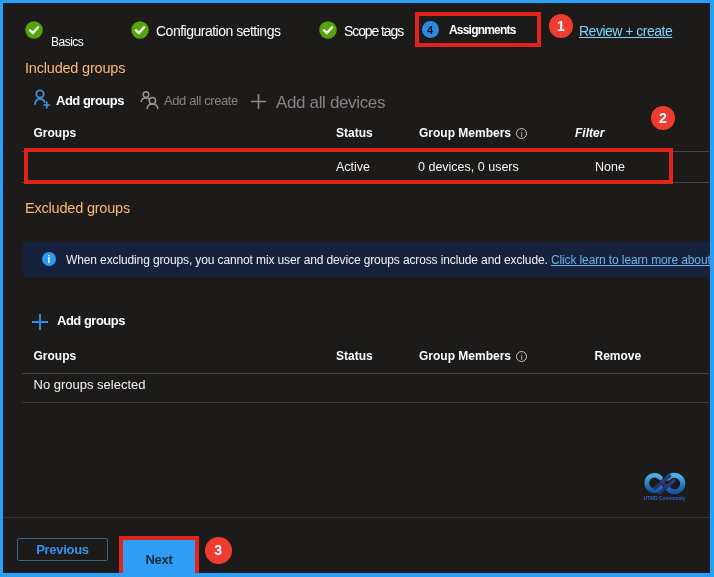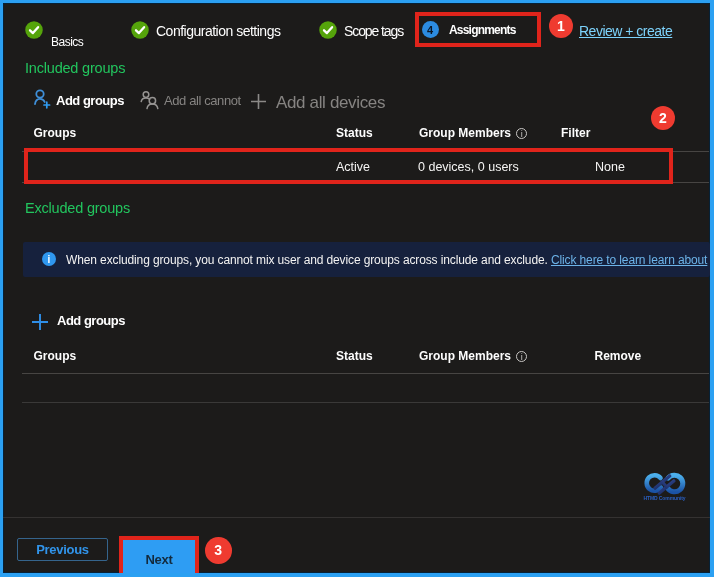--- a/index.html
+++ b/index.html
@@ -2,21 +2,21 @@
 <html><head>
 <meta charset="utf-8">
 <style>
   html,body{margin:0;padding:0;background:#1b1a19;}
   *{box-sizing:border-box;font-family:"Liberation Sans",sans-serif;}
   #frame{position:relative;width:714px;height:577px;background:#2ba0f2;}
   #page{position:absolute;left:3px;top:3px;width:707px;height:570px;background:#1c1b1a;overflow:hidden;box-shadow:inset 0 0 0 1px #062136;}
   .abs{position:absolute;}
   .txt{white-space:nowrap;color:#ffffff;}
   .grey{color:#868482;}
-  .hdr{font-size:14.5px;letter-spacing:-0.2px;color:#22c55e;}
+  .hdr{font-size:14.5px;letter-spacing:-0.2px;color:#fdba74;}
   .th{font-size:12px;font-weight:bold;color:#fdfdfd;}
   .td{font-size:12px;color:#f5f4f3;}
   .divider{position:absolute;height:1px;background:#474543;}
   .redbox{position:absolute;border:3px solid #e0241b;}
   .redcirc{position:absolute;width:24px;height:24px;border-radius:50%;background:#ef3b30;color:#fff;
            font-size:14px;font-weight:bold;display:flex;align-items:center;justify-content:center;}
   .infoi{display:inline-block;margin-left:2px;width:11px;height:11px;border-radius:50%;border:1px solid #c8c6c4;color:#c8c6c4;
          font-size:9px;line-height:10px;text-align:center;vertical-align:0px;font-weight:normal;}
 </style>
 </head>
@@ -56,58 +56,59 @@
     <path d="M12.8 14.2 V19.8 M10 17 H15.6" stroke="#2f9bf0" stroke-width="1.7" stroke-linecap="round"></path>
   </svg>
   <div class="abs txt" style="left:53px;top:90px;font-size:13px;letter-spacing:-0.5px;font-weight:bold;">Add groups</div>
 
   <svg class="abs" style="left:135.5px;top:85.5px" width="21" height="23" viewBox="0 0 21 23">
     <circle cx="7" cy="5.6" r="2.8" fill="none" stroke="#969492" stroke-width="1.5"></circle>
     <path d="M2.2 12.6 C2.6 9.9 4.6 8.9 7 8.9 C8.5 8.9 9.8 9.3 10.6 10.2" fill="none" stroke="#969492" stroke-width="1.5" stroke-linecap="round"></path>
     <circle cx="13.4" cy="11.8" r="3.2" fill="none" stroke="#969492" stroke-width="1.5"></circle>
     <path d="M8 19.6 C8.5 16.2 10.6 15.1 13.4 15.1 C16.2 15.1 18.3 16.2 18.8 19.6" fill="none" stroke="#969492" stroke-width="1.5" stroke-linecap="round"></path>
   </svg>
-  <div class="abs txt grey" style="left:161px;top:90px;font-size:13px;letter-spacing:-0.4px;">Add all cannot</div>
+  <div class="abs txt grey" style="left:161px;top:90px;font-size:13px;letter-spacing:-0.4px;">Add all create</div>
 
   <svg class="abs" style="left:246.5px;top:90px" width="17" height="17" viewBox="0 0 17 17">
     <path d="M8.5 1 V16 M1 8.5 H16" stroke="#8b8987" stroke-width="1.6"></path>
   </svg>
   <div class="abs txt grey" style="left:273px;top:90px;font-size:17px;letter-spacing:-0.35px;">Add all devices</div>
 
   <div class="abs txt th" style="left:30.5px;top:123px;">Groups</div>
   <div class="abs txt th" style="left:333px;top:123px;">Status</div>
   <div class="abs txt th" style="left:416px;top:123px;">Group Members <span class="infoi">i</span></div>
-  <div class="abs txt th" style="left:558px;top:123px;">Filter</div>
+  <div class="abs txt th" style="left:572px;top:123px;font-style:italic;">Filter</div>
   <div class="redcirc" style="left:648px;top:103px;">2</div>
 
   <div class="divider" style="left:19px;top:148px;width:687px;"></div>
   <div class="divider" style="left:19px;top:179px;width:687px;"></div>
 
   <div class="abs txt td" style="left:333px;top:156.5px;font-size:12.5px;">Active</div>
   <div class="abs txt td" style="left:415px;top:156.5px;font-size:12.5px;">0 devices, 0 users</div>
   <div class="abs txt td" style="left:592px;top:156.5px;font-size:12.5px;">None</div>
   <div class="redbox" style="left:21px;top:145px;width:649px;height:36px;border-width:4px;"></div>
 
   <div class="abs txt hdr" style="left:22px;top:197px;">Excluded groups</div>
 
   <div class="abs" style="left:20px;top:239px;width:687px;height:35px;background:#16213d;border-radius:2px;"></div>
   <div class="abs" style="left:39px;top:249px;width:14px;height:14px;border-radius:50%;background:#2f97ef;color:#fff;font-size:10px;font-weight:bold;display:flex;align-items:center;justify-content:center;">i</div>
-  <div class="abs txt" style="left:63px;top:250px;font-size:12px;letter-spacing:-0.12px;color:#f4f3f2;">When excluding groups, you cannot mix user and device groups across include and exclude. <span style="color:#6cb3e8;text-decoration:underline;">Click here to learn learn about</span></div>
+  <div class="abs txt" style="left:63px;top:250px;font-size:12px;letter-spacing:-0.12px;color:#f4f3f2;">When excluding groups, you cannot mix user and device groups across include and exclude. <span style="color:#6cb3e8;text-decoration:underline;">Click learn to learn more about</span></div>
 
   <svg class="abs" style="left:27.5px;top:309.5px" width="18" height="18" viewBox="0 0 18 18">
     <path d="M9 1 V17 M1 9 H17" stroke="#2f8fe8" stroke-width="1.9"></path>
   </svg>
   <div class="abs txt" style="left:54px;top:310px;font-size:13px;letter-spacing:-0.5px;font-weight:bold;">Add groups</div>
 
   <div class="abs txt th" style="left:30.5px;top:346px;">Groups</div>
   <div class="abs txt th" style="left:333px;top:346px;">Status</div>
   <div class="abs txt th" style="left:416px;top:346px;">Group Members <span class="infoi">i</span></div>
   <div class="abs txt th" style="left:591.5px;top:346px;text-align:right;">Remove</div>
   <div class="divider" style="left:19px;top:370px;width:687px;"></div>
 
+  <div class="abs txt td" style="left:30.5px;top:374px;font-size:13px;">No groups selected</div>
   <div class="divider" style="left:19px;top:399px;width:687px;background:#3a3938;"></div>
 
   <svg class="abs" style="left:635px;top:464px" width="56" height="44" viewBox="0 0 56 44">
     <defs>
       <linearGradient id="lg" x1="0" y1="0" x2="0" y2="1">
         <stop offset="0" stop-color="#4cb0ec"></stop>
         <stop offset="1" stop-color="#1b53a6"></stop>
       </linearGradient>
       <linearGradient id="lg2" x1="0" y1="0" x2="1" y2="1">
         <stop offset="0" stop-color="#2c4186"></stop>

